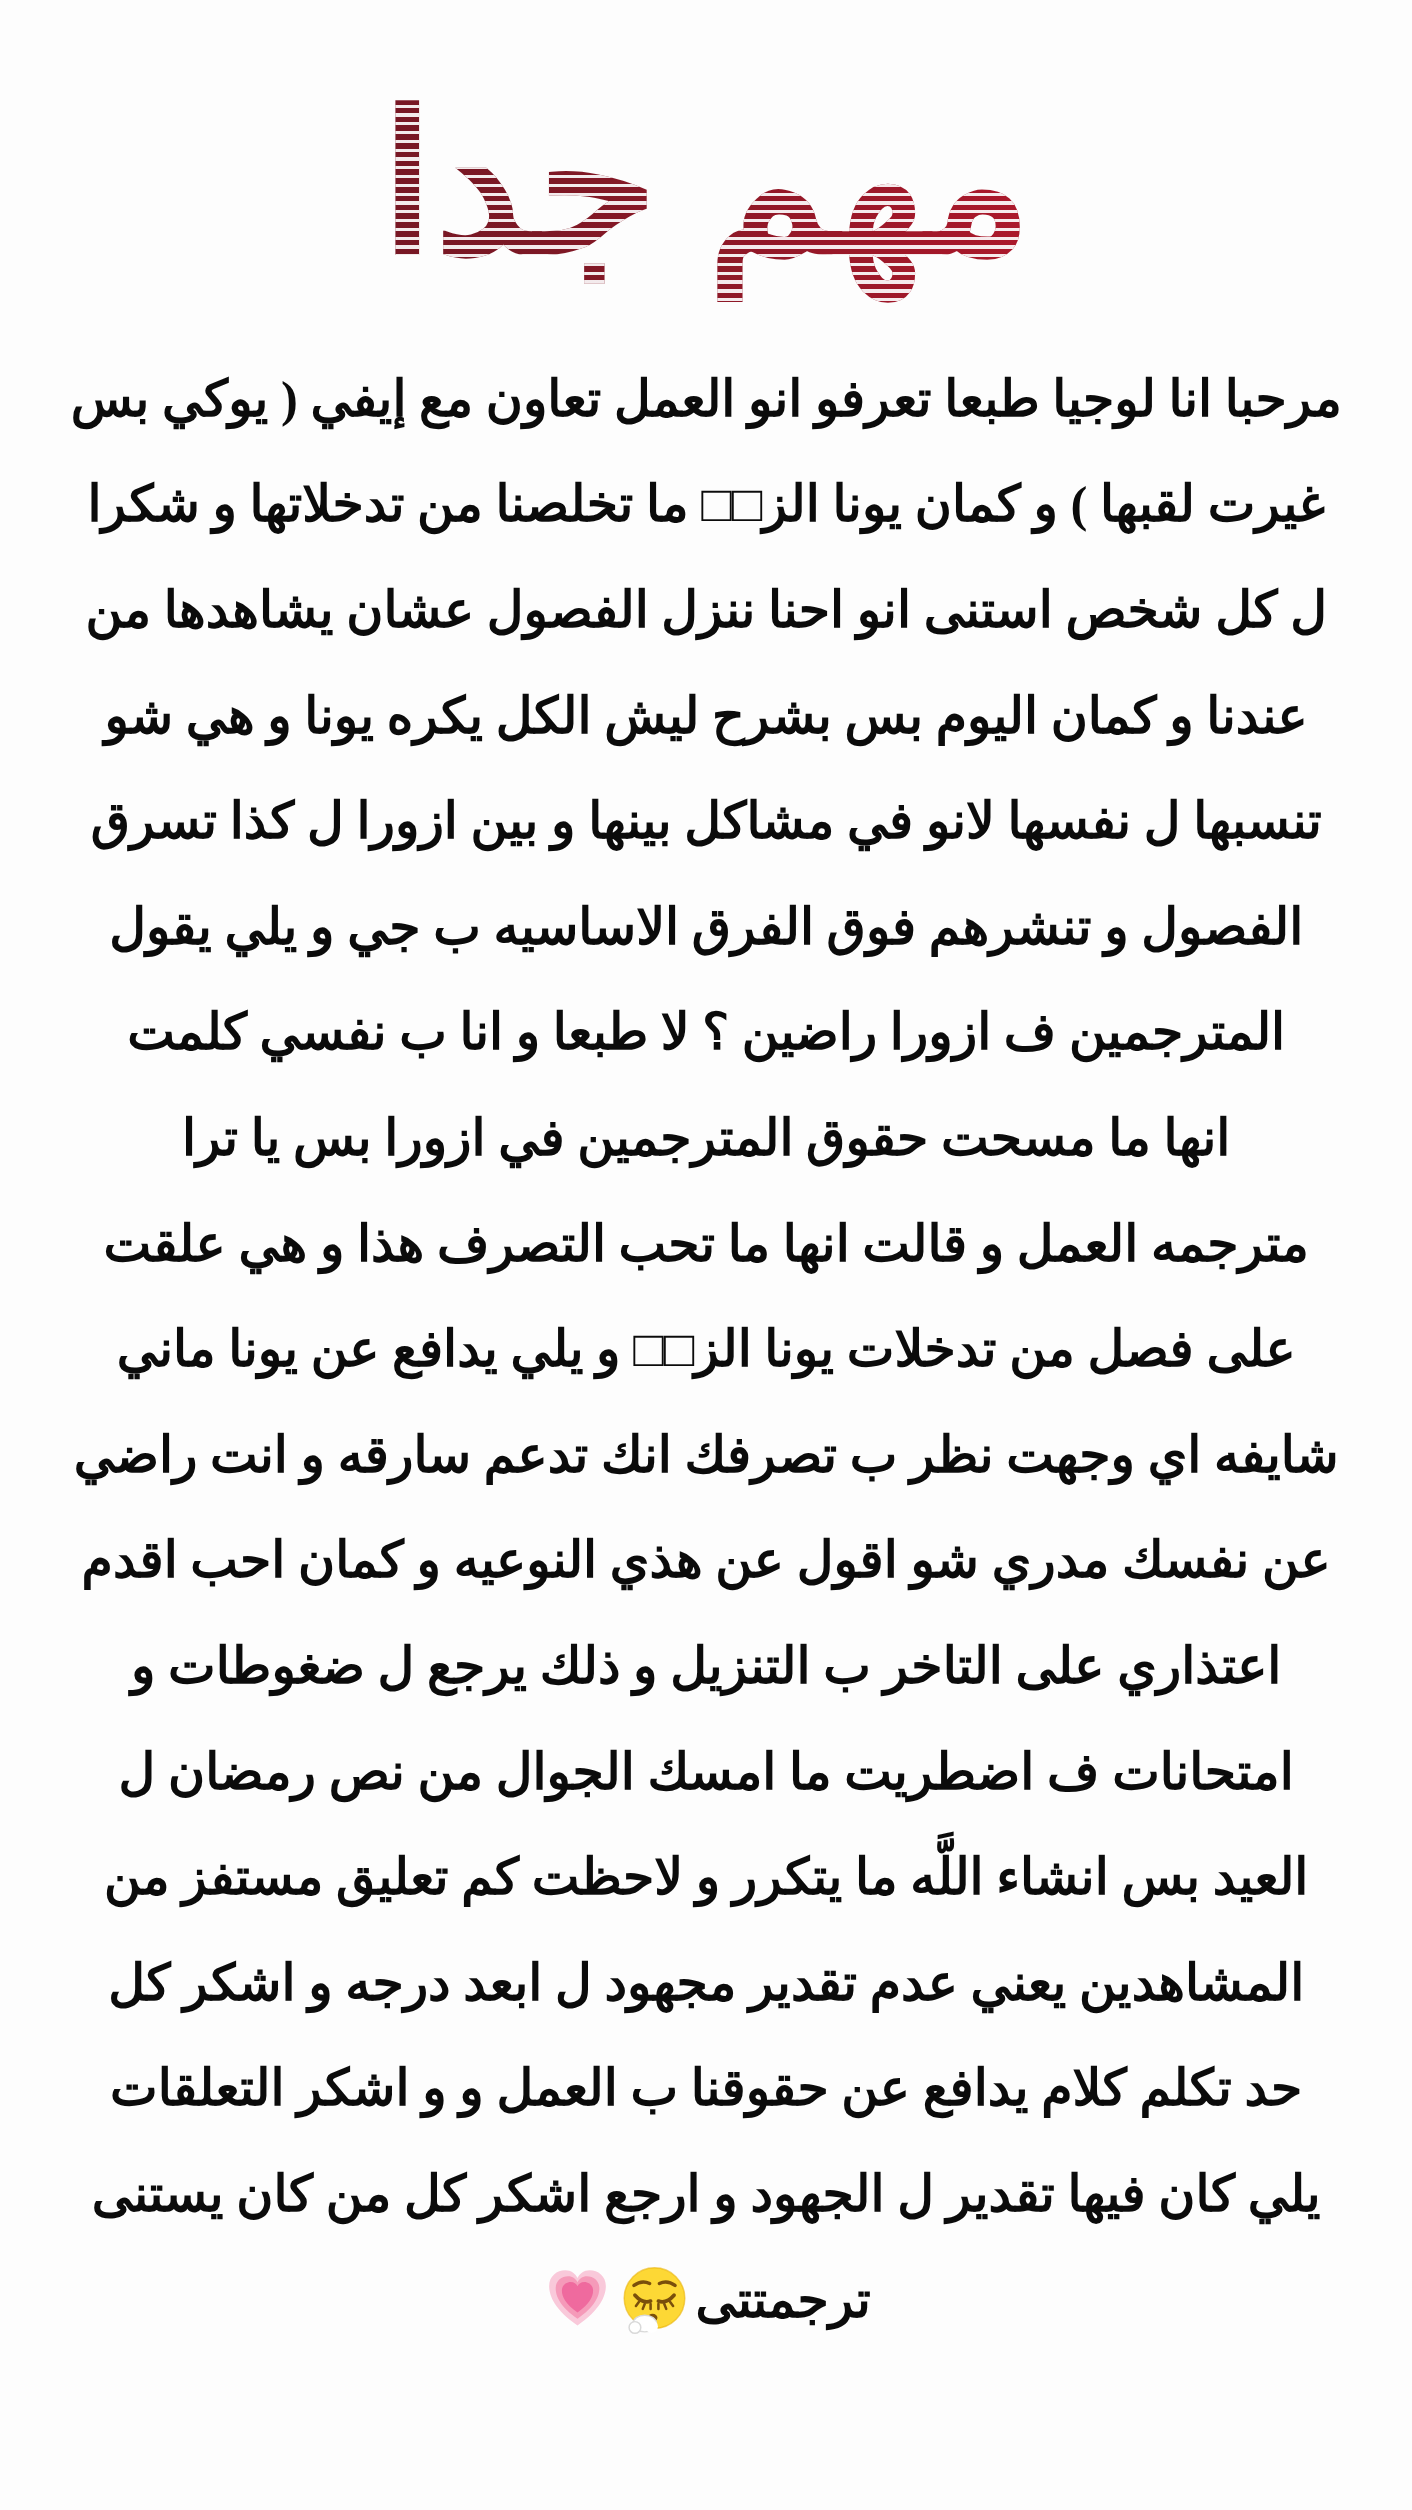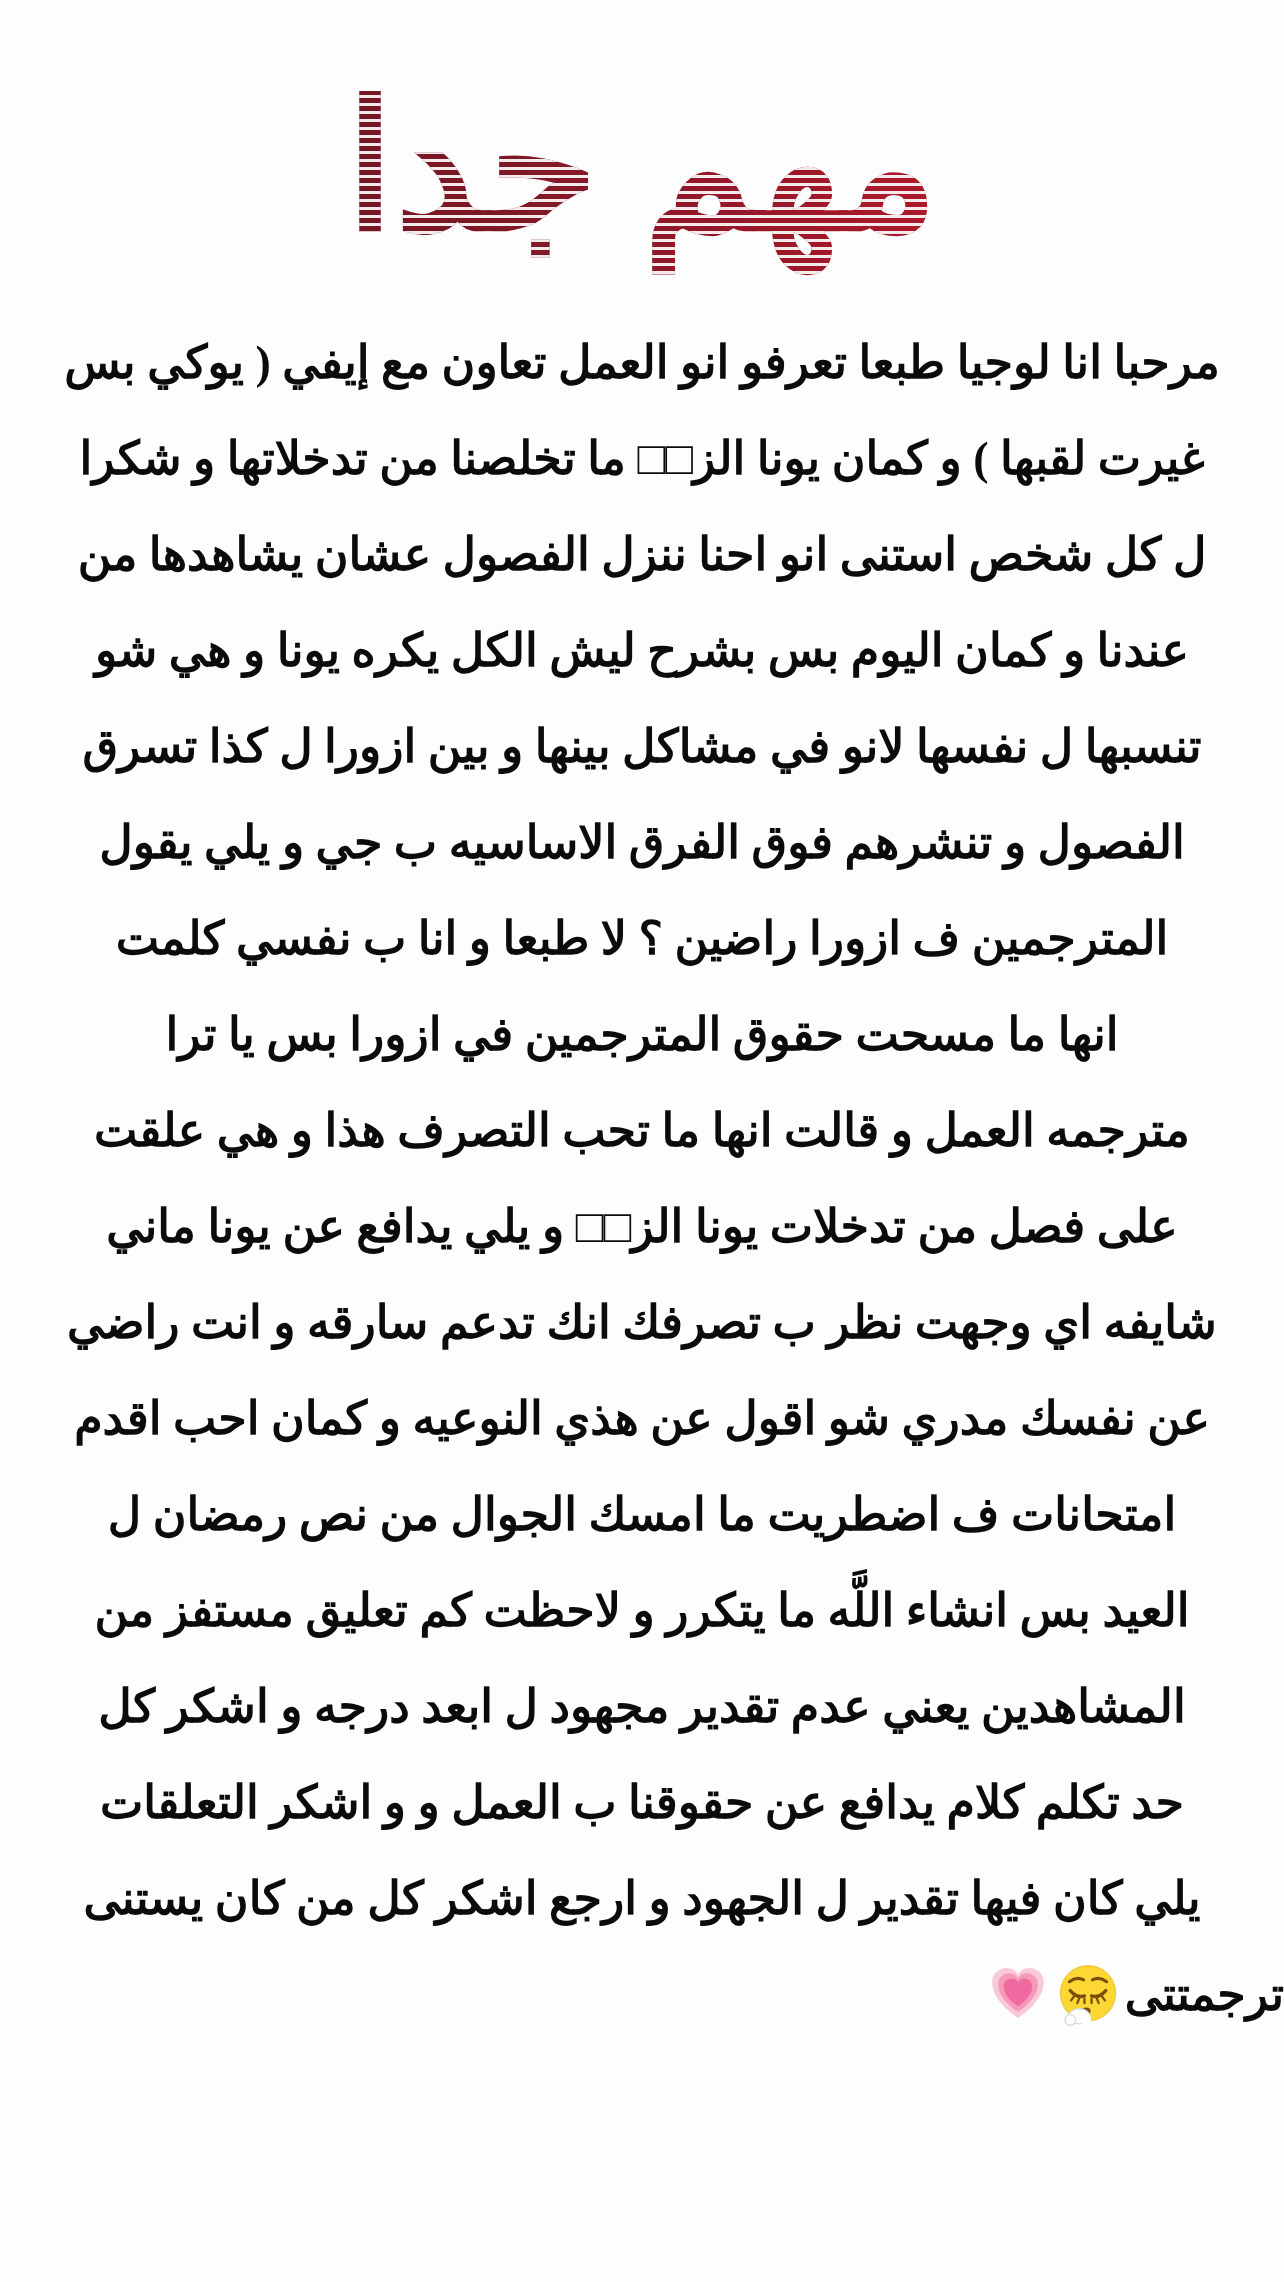--- a/index.html
+++ b/index.html
@@ -34,20 +34,21 @@
     font-weight:bold;
     color:#0b0b0b;
   }
   .line{
     white-space:nowrap;
     line-height:96px;
     height:96px;
   }
   .line-last{
     display:flex;
+    justify-content:center;
     align-items:center;
     gap:4px;
     line-height:96px;
     height:96px;
   }
   .emoji{
     display:inline-flex;
     align-items:center;
     justify-content:center;
     width:66px;
@@ -68,20 +69,21 @@
     <div class="line">ل كل شخص استنى انو احنا ننزل الفصول عشان يشاهدها من</div>
     <div class="line">عندنا و كمان اليوم بس بشرح ليش الكل يكره يونا و هي شو</div>
     <div class="line">تنسبها ل نفسها لانو في مشاكل بينها و بين ازورا ل كذا تسرق</div>
     <div class="line">الفصول و تنشرهم فوق الفرق الاساسيه ب جي و يلي يقول</div>
     <div class="line">المترجمين ف ازورا راضين ؟ لا طبعا و انا ب نفسي كلمت</div>
     <div class="line">انها ما مسحت حقوق المترجمين في ازورا بس يا ترا</div>
     <div class="line">مترجمه العمل و قالت انها ما تحب التصرف هذا و هي علقت</div>
     <div class="line">على فصل من تدخلات يونا الز□□ و يلي يدافع عن يونا ماني</div>
     <div class="line">شايفه اي وجهت نظر ب تصرفك انك تدعم سارقه و انت راضي</div>
     <div class="line">عن نفسك مدري شو اقول عن هذي النوعيه و كمان احب اقدم</div>
+    <div class="line">اعتذاري على التاخر ب التنزيل و ذلك يرجع ل ضغوطات و</div>
     <div class="line">امتحانات ف اضطريت ما امسك الجوال من نص رمضان ل</div>
     <div class="line">العيد بس انشاء اللَّه ما يتكرر و لاحظت كم تعليق مستفز من</div>
     <div class="line">المشاهدين يعني عدم تقدير مجهود ل ابعد درجه و اشكر كل</div>
     <div class="line">حد تكلم كلام يدافع عن حقوقنا ب العمل و و اشكر التعلقات</div>
     <div class="line">يلي كان فيها تقدير ل الجهود و ارجع اشكر كل من كان يستنى</div>
 
     <div class="line-last">
       <span>ترجمتتى</span>
       <span class="emoji">
         <svg viewBox="0 0 72 72" width="64" height="64" aria-hidden="true">

